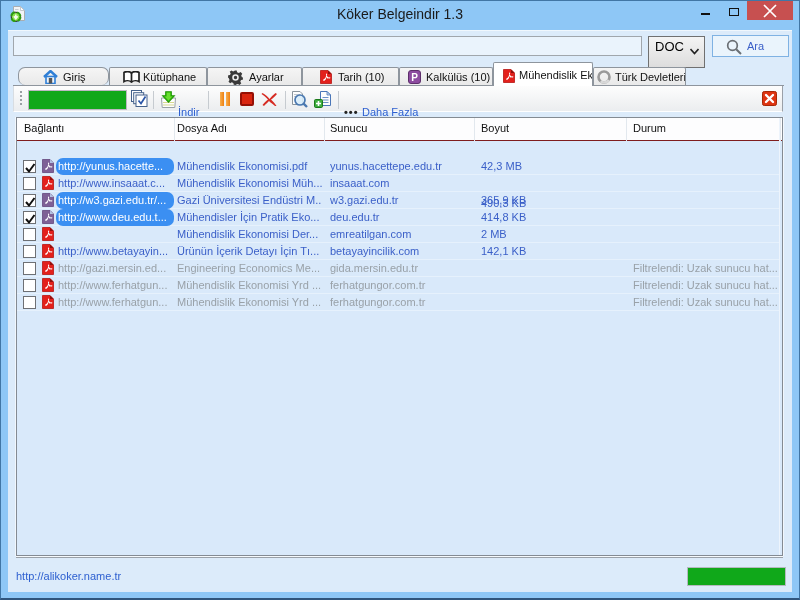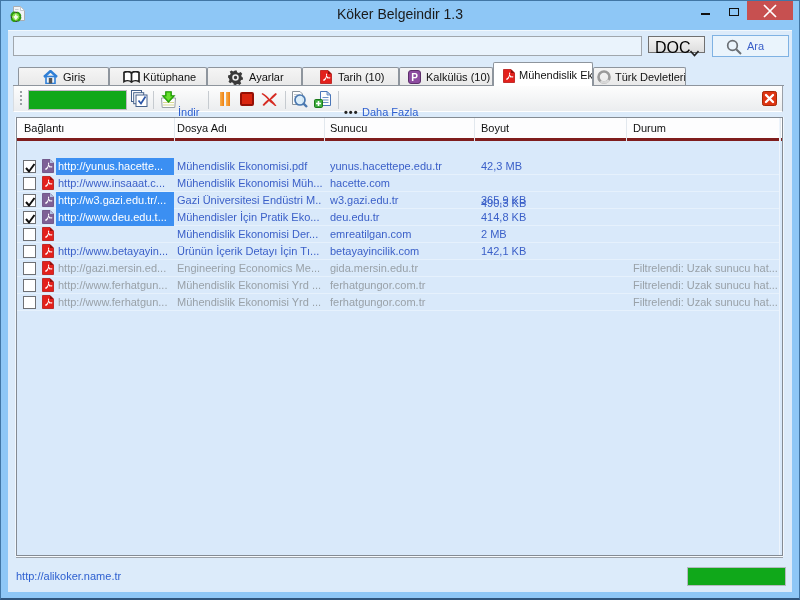--- a/index.html
+++ b/index.html
@@ -11,49 +11,49 @@
 #client { left:8px; top:30px; width:784px; height:562px; background:#dcebfa; border-top:1px solid #f0f7fd; }
 #title { left:0; top:6px; width:800px; text-align:center; font-size:14px; color:#1a1a1a; }
 
 #btn-min  { left:701px; top:13px; width:9px; height:2px; background:#111; }
 #btn-max  { left:729px; top:8px; width:10px; height:8px; border:1.5px solid #111; }
 #btn-close{ left:747px; top:1px; width:46px; height:19px; background:#c75050; color:#fff; text-align:center; font-size:15px; line-height:19px; }
 
 #appicon { left:10px; top:6px; }
 
 #searchbox { left:13px; top:36px; width:629px; height:20px; background:#eaf3fc; border:1px solid #a0a6ac; }
-#combo { left:648px; top:36px; width:57px; height:17px; background:linear-gradient(#f4f4f4,#dddddd); border:1px solid #707070; font-size:16px; color:#000; padding:2px 0 0 6px; }
+#combo { left:648px; top:36px; width:57px; height:32px; background:linear-gradient(#f4f4f4,#dddddd); border:1px solid #707070; font-size:13px; color:#000; padding:2px 0 0 6px; }
 #combo .arr { position:absolute; right:5px; top:6px; width:9px; height:7px; }
 #ara { left:712px; top:35px; width:77px; height:22px; background:#eaf4fc; border:1px solid #7fb2e3; font-size:11px; color:#3a5fc8; }
 #ara span { position:absolute; left:38px; top:4px; }
 
 #tabline { left:13px; top:85px; width:771px; height:1px; background:#8e959d; }
 .tab { top:67px; height:18px; background:linear-gradient(#f5f5f5,#e9e9e9); border:1px solid #8e959d; border-bottom:none; border-radius:2px 2px 0 0; font-size:11px; color:#111; text-align:center; overflow:hidden; }
 .tab span { white-space:nowrap; }
 .tab .ic { position:absolute; left:0; top:0; }
 #tab-active { top:62px; height:24px; background:#fff; z-index:3; }
 
 #toolbar { left:13px; top:86px; width:770px; height:26px; background:linear-gradient(#fdfdfd,#ebedef); border-bottom:1px solid #fff; border-right:1px solid #9aa0a8; border-left:1px solid #d8dde2; }
 #grip { left:20px; top:91px; width:2px; height:15px; background:repeating-linear-gradient(#9aa0a4 0 2px, transparent 2px 4px); }
 #tb-progress { left:28px; top:90px; width:99px; height:20px; background:#10a81a; border:1px solid #bcb8c2; }
 .sep { top:91px; width:1px; height:18px; background:#c6cbd0; }
 .tbtext { font-size:11px; color:#2d5fd0;margin-top:13px; }
 
 #tbx { left:762px; top:91px; width:15px; height:15px; }
 
 #grid { left:16px; top:117px; width:767px; height:439px; background:#d9e9fa; border:1px solid #848b93; box-shadow:0 1px 0 #f6fafd, 0 2px 0 #9aa1a9, 1px 0 0 rgba(255,255,255,0.6), -1px 0 0 rgba(255,255,255,0.6); }
-#ghead { position:absolute; left:0; top:0; width:765px; height:23px; background:#fdfdfe; border-bottom:3px solid #7f1d1d; }
+#ghead { position:absolute; left:0; top:0; width:765px; height:23px; background:#fdfdfe; border-bottom:1px solid #7f1d1d; }
 .row { position:absolute; left:0; width:762px; height:17px; border-bottom:1px solid #e6f1fc; font-size:11px; color:#3a5fc8; }
 .row .cell { position:absolute; top:2px; white-space:nowrap; overflow:hidden; }
 .row.gray { color:#99a1a8; }
 .cb { position:absolute; left:6px; top:2px; width:13px; height:13px; background:#fff; border:1px solid #6e7074; }
 .cb svg { position:absolute; left:0px; top:1px; }
 .pdf { position:absolute; left:25px; top:1px; }
 .link { position:absolute; left:39px; top:0px; width:118px; height:17px; padding-top:2px; padding-left:2px; }
-.link.sel { background:#3b8ff2; color:#fff; }
+.link.sel { background:#3b8ff2; color:#fff;border-radius:7px; }
 .link.foc { outline:1px dotted #333; outline-offset:-1px; }
 
 #status-url { left:16px; top:570px; font-size:11px; color:#2d5fd0; }
 #sb-progress { left:687px; top:567px; width:99px; height:19px; background:#10a81a; border:1px solid #b4bac0; }
 </style>
 </head>
 <body>
 <svg width="0" height="0" style="position:absolute">
 <defs>
 <g id="pdficon">
@@ -98,21 +98,21 @@
       </svg></span></div>
 <div id="ara" class="abs">
   <svg style="position:absolute;left:13px;top:3px;" width="17" height="16" viewBox="0 0 17 16">
     <circle cx="6.5" cy="6.5" r="4.8" fill="none" stroke="#6a6f74" stroke-width="1.7"></circle>
     <path d="M10.2 10.2 L15 15" stroke="#6a6f74" stroke-width="2"></path>
   </svg>
   <span style="position:absolute;left:34px;top:4px;">Ara</span>
 </div>
 <div id="tabline" class="abs"></div>
 
-<div class="tab abs" style="left:18px;width:91px;">
+<div class="tab abs" style="left:18px;width:91px;border-radius:7px;">
   <svg class="ic" style="left:24px;top:2px;" width="15" height="14" viewBox="0 0 15 14">
     <path d="M1 7 L7.5 1 L14 7" fill="none" stroke="#2f7fd6" stroke-width="2.4"></path>
     <rect x="3" y="6.5" width="9" height="7" fill="#eef4fb" stroke="#2f7fd6" stroke-width="1.6"></rect>
     <rect x="5.8" y="8" width="3.4" height="5.5" fill="#555"></rect>
   </svg>
   <span style="position:absolute;left:44px;top:3px;">Giriş</span>
 </div>
 <div class="tab abs" style="left:109px;width:98px;">
   <svg class="ic" style="left:13px;top:3px;" width="17" height="12" viewBox="0 0 17 12">
     <path d="M8.5 2 C6.5 0.2 3 0.2 1 1.4 L1 10.6 C3 9.4 6.5 9.4 8.5 11 C10.5 9.4 14 9.4 16 10.6 L16 1.4 C14 0.2 10.5 0.2 8.5 2 Z" fill="#fff" stroke="#222" stroke-width="1.7"></path>
@@ -224,21 +224,21 @@
 <span class="cell" style="left:313px;width:145px;">yunus.hacettepe.edu.tr</span>
 <span class="cell" style="left:464px;width:140px;">42,3 MB</span>
 </div>
 <div class="row" style="top:57px;">
 <span class="cb"></span>
 <svg class="pdf" width="12" height="14" viewBox="0 0 12 14">
         <use href="#pdficon"></use>
       </svg>
 <span class="link">http://www.insaaat.c...</span>
 <span class="cell" style="left:160px;width:145px;">Mühendislik Ekonomisi Müh...</span>
-<span class="cell" style="left:313px;width:145px;">hacette.com</span>
+<span class="cell" style="left:313px;width:145px;">insaaat.com</span>
 <span class="cell" style="left:464px;width:140px;margin-top:20px;">490,3 KB</span>
 </div>
 <div class="row" style="top:74px;">
 <span class="cb">
         <svg width="13" height="13" viewBox="0 0 13 13">
           <use href="#check"></use>
         </svg>
       </span>
 <svg class="pdf" width="12" height="14" viewBox="0 0 12 14">
         <use href="#pdficonp"></use>

